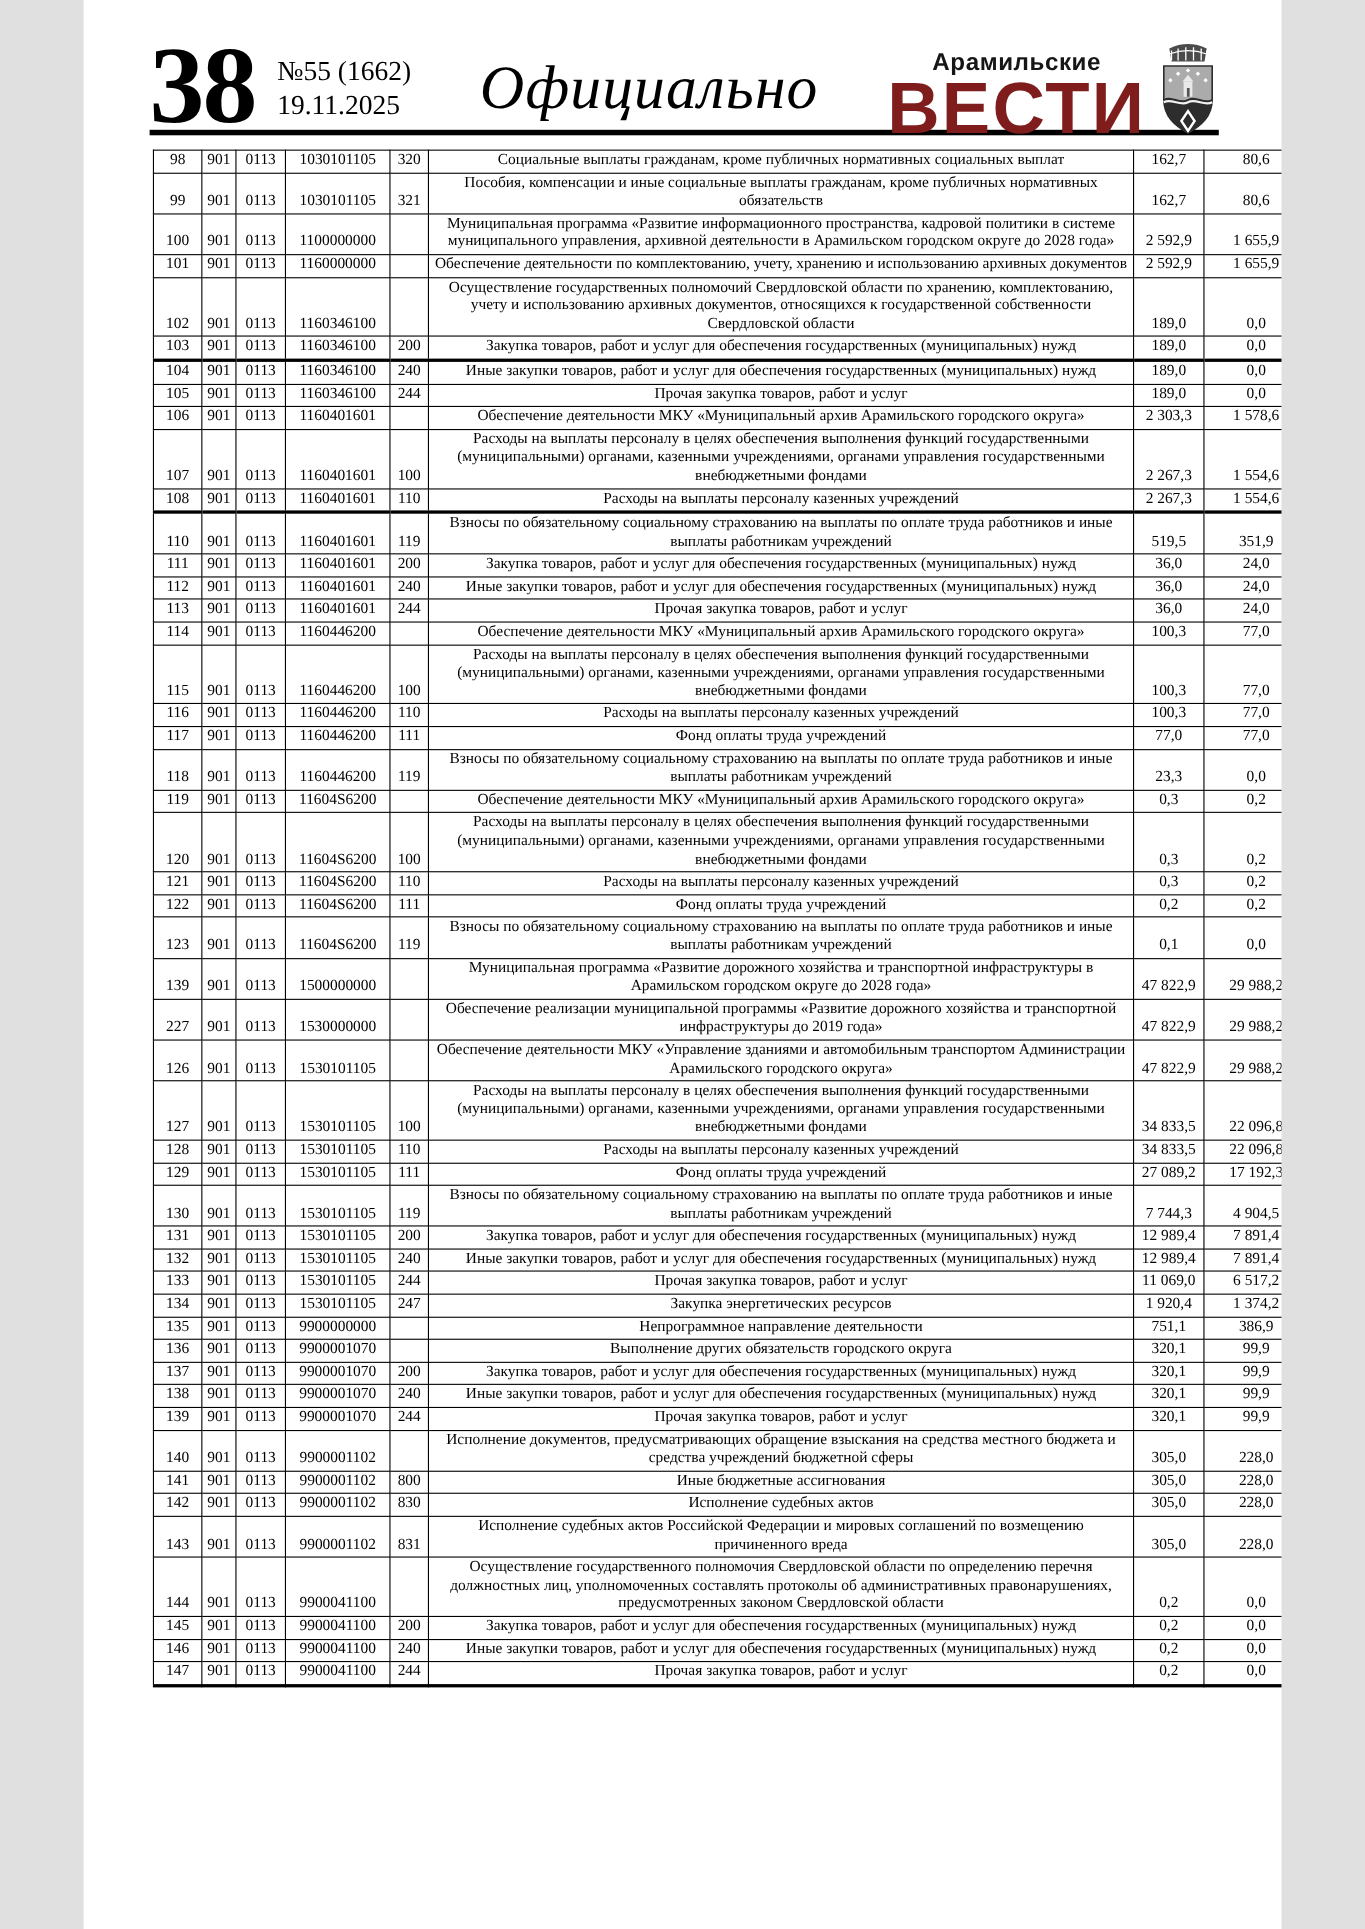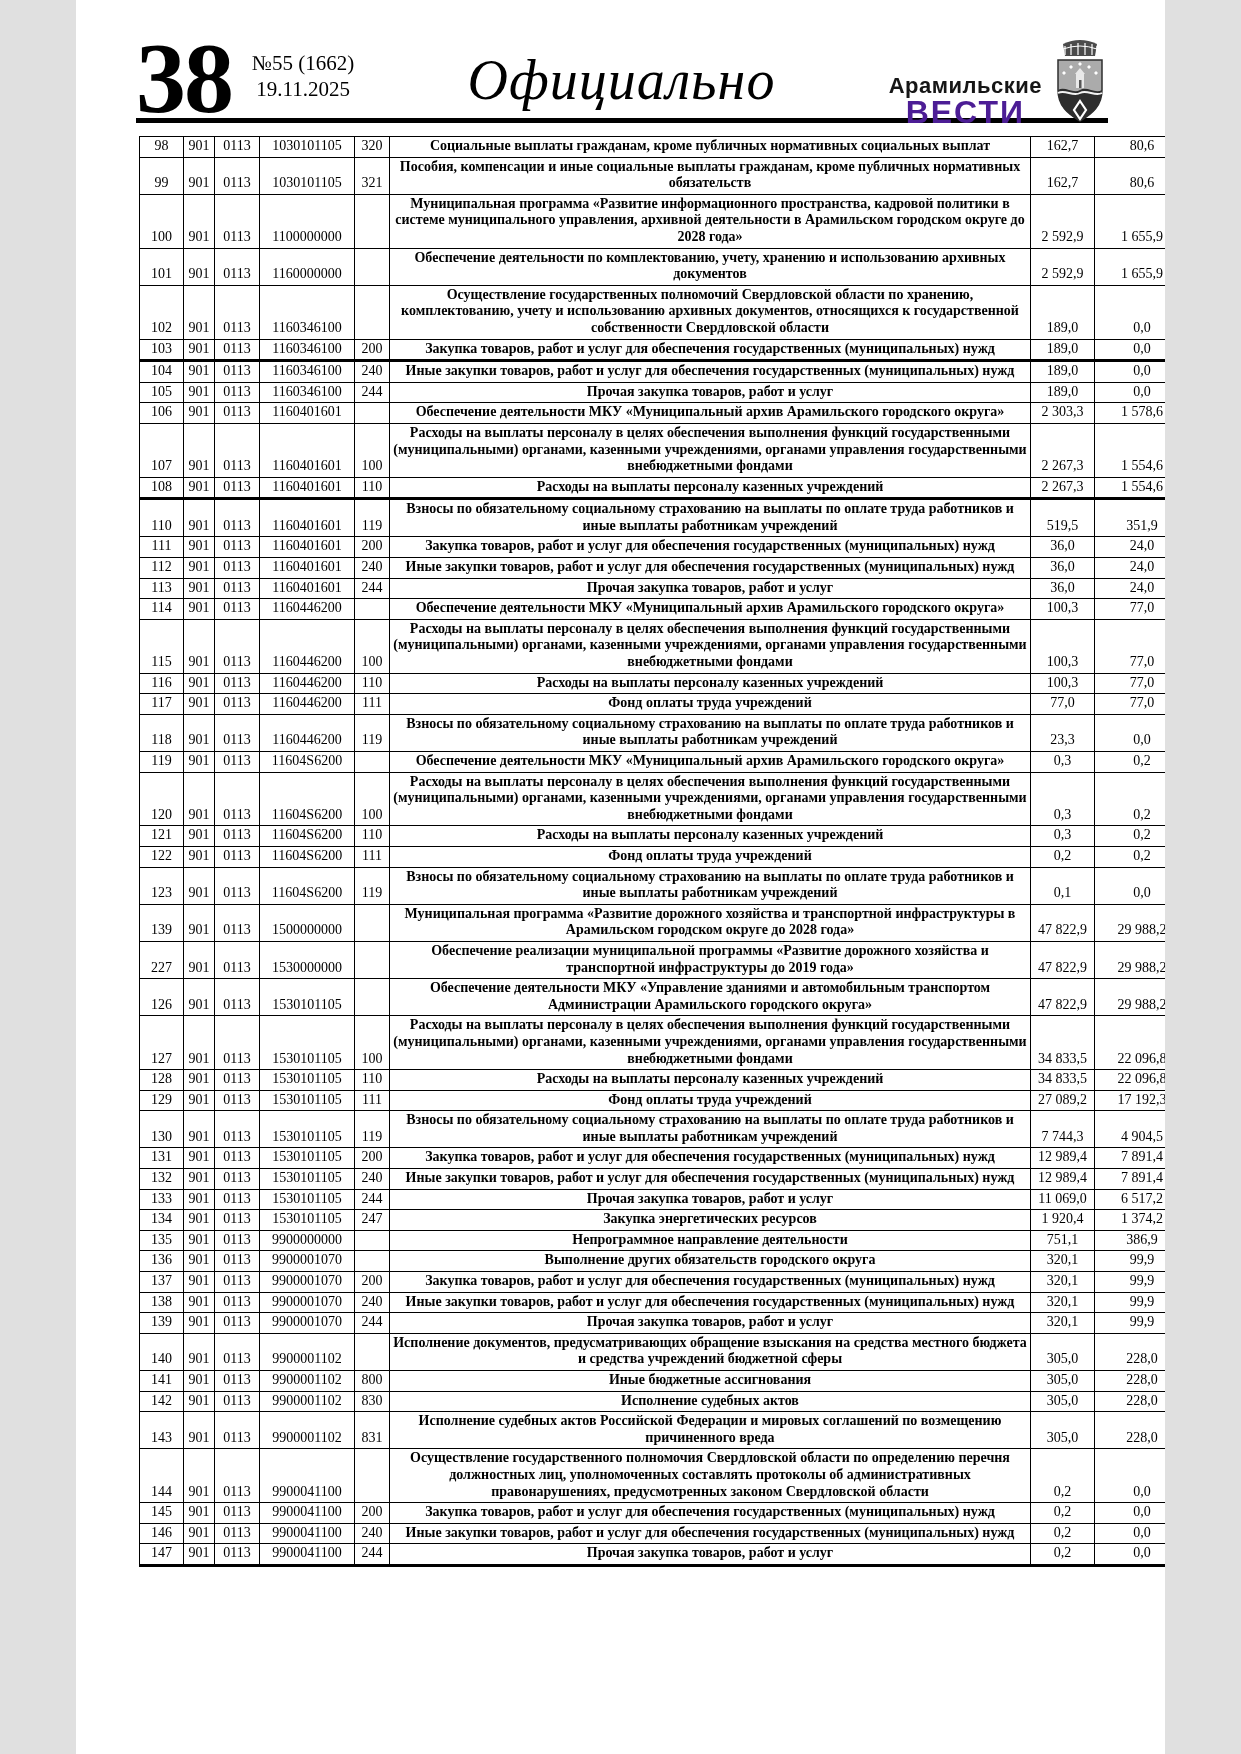--- a/index.html
+++ b/index.html
@@ -11,50 +11,50 @@
   
   .header{
     display:flex;align-items:flex-start;
     padding:34px 56px 0 60px;height:110px;box-sizing:border-box;
   }
   .pagenum{
     font-size:100px;font-weight:700;line-height:.88;letter-spacing:-2px;
     font-family:"Liberation Serif", serif;
   }
   .issue-block{
-    margin-left:20px;margin-top:16px;font-size:21px;line-height:1.25;
-    font-family:"Liberation Serif", serif;white-space:nowrap;text-align:center;
+    margin-left:20px;margin-top:16px;font-size:25px;line-height:1.25;
+    font-family:"Liberation Serif", serif;white-space:nowrap;
   }
   .section-title{
     flex:1;text-align:center;margin-top:14px;
     font-style:italic;font-weight:400;font-size:56px;
     font-family:"Liberation Serif", serif;letter-spacing:1px;
   }
   .masthead{display:flex;align-items:flex-end;gap:9px;margin-top:6px;}
   .masthead-text{text-align:center;font-family:"Liberation Sans", sans-serif;}
   .masthead-line1{font-weight:700;font-size:22px;color:#161616;letter-spacing:.5px;}
-  .masthead-line2{font-weight:700;font-size:32px;line-height:.85;color:#4c1d95;letter-spacing:2px;}
+  .masthead-line2{font-weight:700;font-size:66px;line-height:.85;color:#7f1d1d;letter-spacing:2px;}
   .emblem{display:block;}
   
   .top-rule{height:5px;background:#000;margin:8px 57px 0 60px;}
   
   table.budget{
     border-collapse:collapse;table-layout:fixed;
     margin:13px 0 0 63px;width:1110px;
     font-size:14px;line-height:16.6px;padding-left:20px;
   }
   table.budget{border:1.5px solid #000;border-bottom:3px solid #000;}
   table.budget td{
     border:1px solid #000;
     vertical-align:bottom;text-align:center;
     padding:1px 3px 2px 3px;
     overflow:hidden;
   }
   table.budget tr.thick td{border-bottom:3px solid #000;}
-  td.c5{padding-left:6px;padding-right:6px;font-weight:bold;}
+  td.c5{padding-left:6px;padding-right:6px;}
 </style>
 </head>
 <body>
 
 <div class="page">
 
   <div class="header">
     <div class="pagenum">38</div>
     <div class="issue-block">
       <div>№55 (1662)</div>

